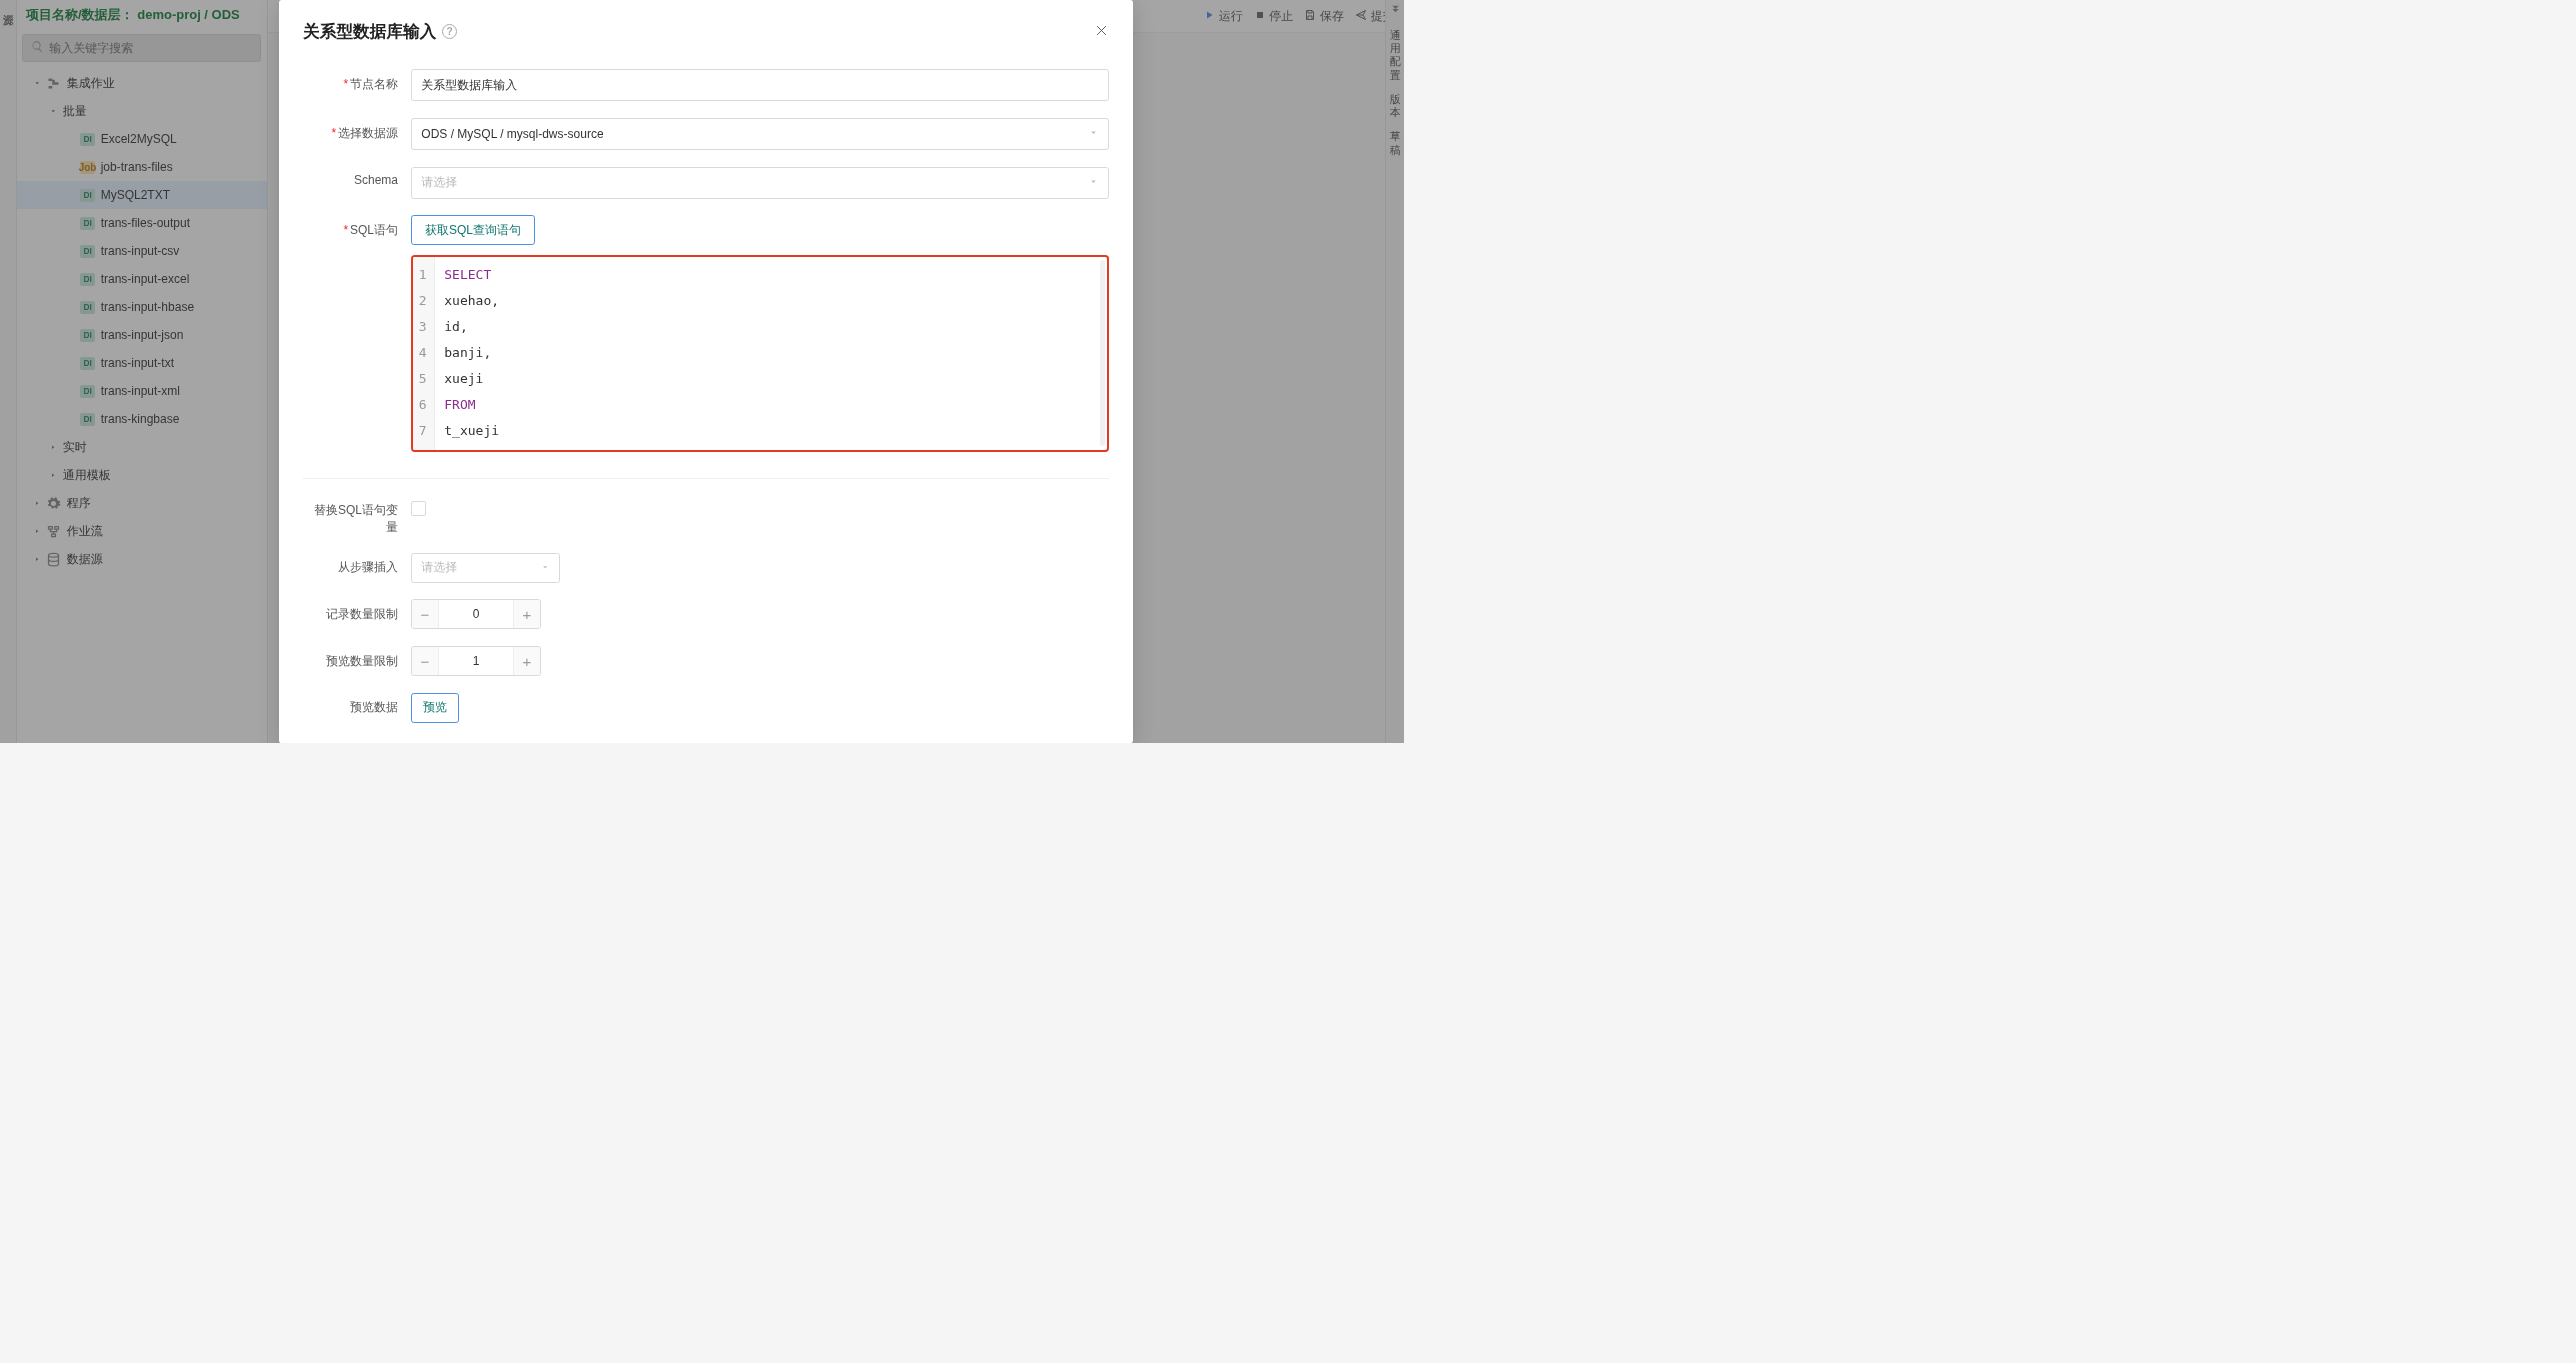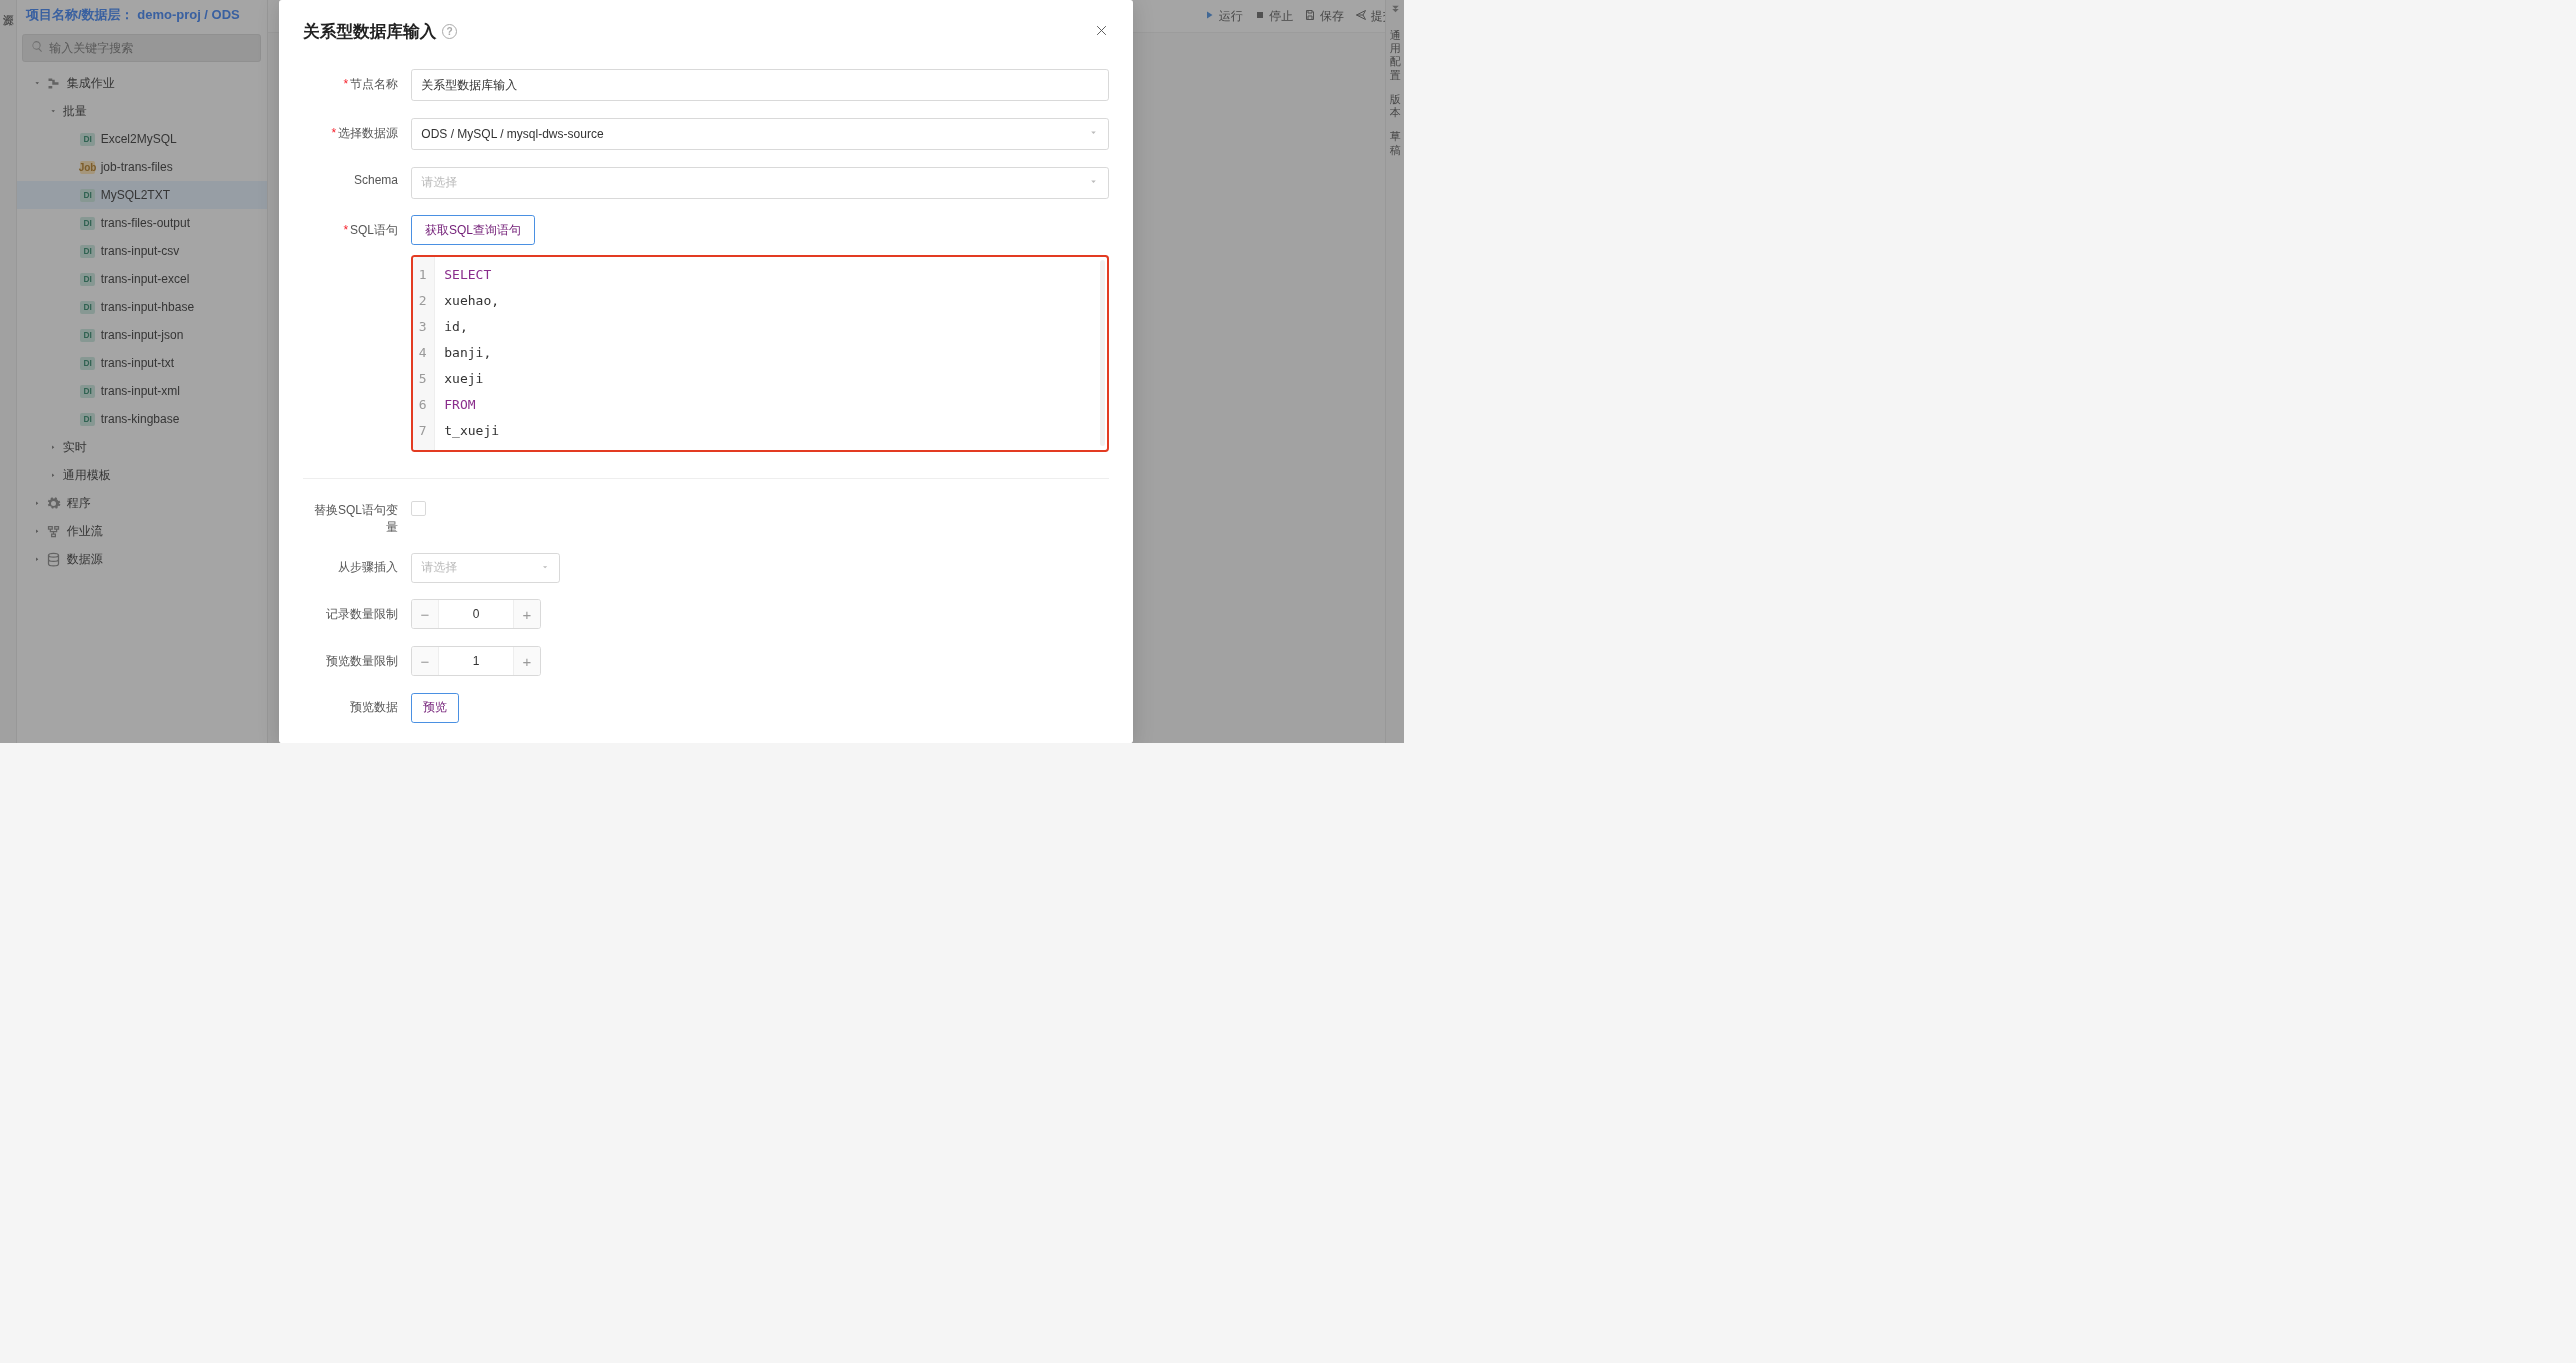--- a/index.html
+++ b/index.html
@@ -35,21 +35,21 @@
       width: 251px;
       border-right: 0.9px solid #e8e8e8;
       display: flex;
       flex-direction: column;
       background: #fff;
     }
     .sidebar-header {
       padding: 3.7px 9.3px;
       font-weight: 600;
       font-size: 13px;
-      color: #3b82f6;
+      color: #15803d;
       border-bottom: 0.9px solid transparent;
       display: flex;
       align-items: center;
       height: 30px;
     }
     .sidebar-search {
       display: flex;
       align-items: center;
       margin: 3.7px 5.6px;
       background: #e5e5e5;
@@ -219,21 +219,21 @@
       background: #fff;
     }
     .select-input .placeholder { color: #bbb; }
     .select-input svg { width: 11px; height: 11px; fill: #bbb; }
     .btn-outline {
       display: inline-flex;
       align-items: center;
       height: 30px;
       padding: 0 13px;
       border: 0.9px solid #4a90e2;
-      color: #701a75;
+      color: #0f766e;
       background: #fff;
       border-radius: 2.8px;
       font-size: 12px;
       cursor: pointer;
     }
     .code-editor {
       border: 2.3px solid #e33b22;
       border-radius: 3.7px;
       overflow: hidden;
       background: #fff;

